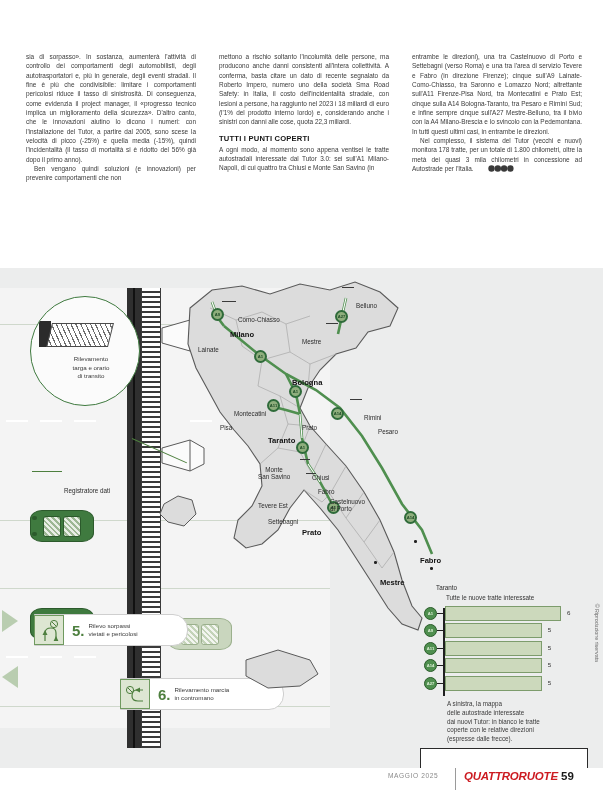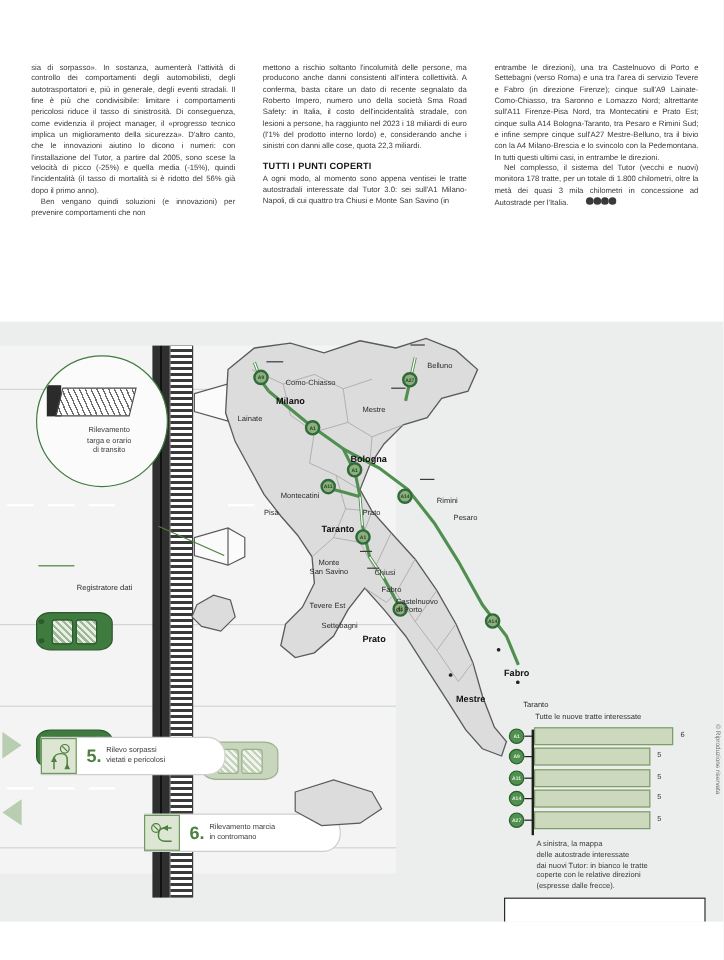--- a/index.html
+++ b/index.html
@@ -452,16 +452,22 @@
         <span>dai nuovi Tutor: in bianco le tratte</span><br>
         <span>coperte con le relative direzioni</span><br>
         <span>(espresse dalle frecce).</span>
       </div>
 
       <div class="legend-box"></div>
 
     </div>
   </div>
 
+  <div class="footer">
+    <div class="fdate">MAGGIO 2025</div>
+    <div class="fdiv"></div>
+    <div class="fbrand">QUATTRORUOTE</div>
+    <div class="fpage">59</div>
+  </div>
 
   <div class="copyright">© Riproduzione riservata</div>
 
 </div>
 
 </body></html>

